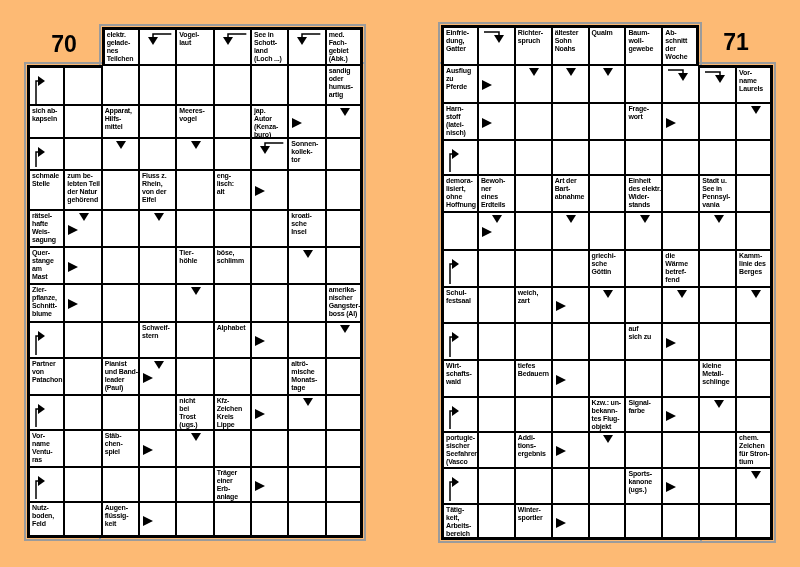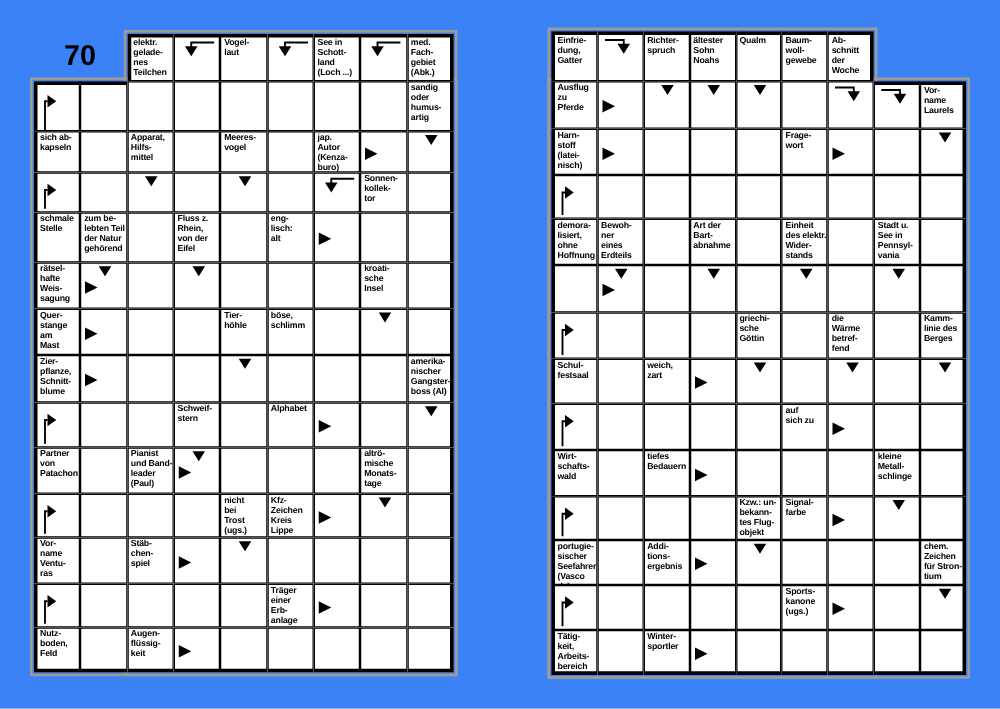--- a/index.html
+++ b/index.html
@@ -1,30 +1,31 @@
 <!DOCTYPE html>
 <html><head>
 <meta charset="utf-8">
 <style>
   html,body{margin:0;padding:0;background:#fff;}
-  #stage{position:relative;width:800px;height:567px;background:#3b82f6;overflow:hidden;
+  #stage{position:relative;width:800px;height:567px;background:#fdba74;overflow:hidden;
          font-family:"Liberation Sans","DejaVu Sans",sans-serif;}
   .frame{position:absolute;border:2px solid #9b9b9b;box-sizing:border-box;background:transparent;}
   .cell{position:absolute;background:#fff;border:1px solid #000;box-sizing:border-box;}
   .clue-txt{font-size:7px;font-weight:bold;line-height:1.16;letter-spacing:-0.15px;
             color:#000;padding:1px 0 0 2px;white-space:pre-line;}
   .pagenum{position:absolute;font-size:23px;font-weight:bold;color:#000;
            display:flex;align-items:center;justify-content:center;}
   .arr{position:absolute;pointer-events:none;}
 </style>
 </head>
 <body>
 
 <div id="stage">
   <div class="pagenum" id="pn0" style="left: 27px; top: 24px; width: 74px; height: 40px;">70</div>
+  <div class="pagenum" id="pn1" style="left: 699px; top: 22px; width: 74px; height: 40px;">71</div>
 <div class="frame" style="left: 98.666px; top: 24px; width: 267.331px; height: 517px; border-color: rgb(155, 155, 155);"></div>
     <div class="frame" style="left: 24px; top: 62px; width: 341.997px; height: 479px; border-color: rgb(155, 155, 155);"></div>
     <div class="cell" style="left: 101.666px; top: 27px; width: 37.333px; height: 38px; border-color: rgb(0, 0, 0); border-width: 3px 1px 1px 3px;">
       <div class="clue-txt">elektr.
 gelade-
 nes
 Teilchen</div>
     </div>
     <div class="cell" style="left: 138.999px; top: 27px; width: 37.333px; height: 38px; border-color: rgb(0, 0, 0); border-width: 3px 1px 1px;">
       <svg width="32.333" height="17" class="arr" style="left: 2px; top: 1px;">

